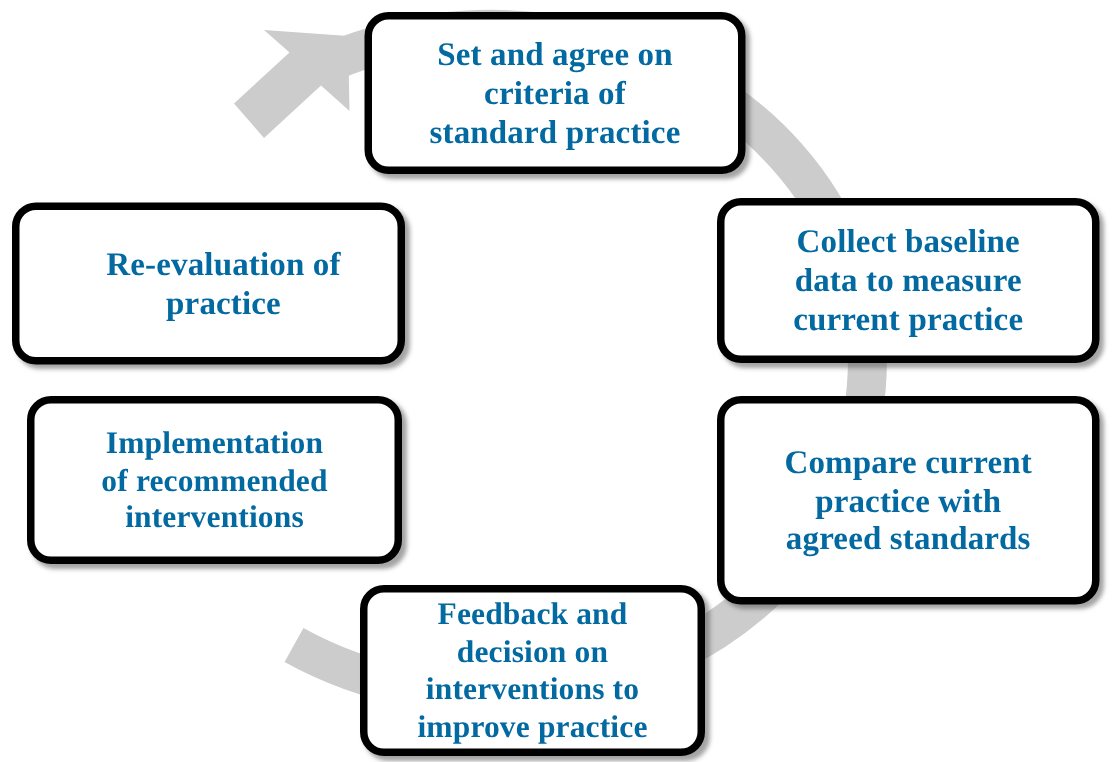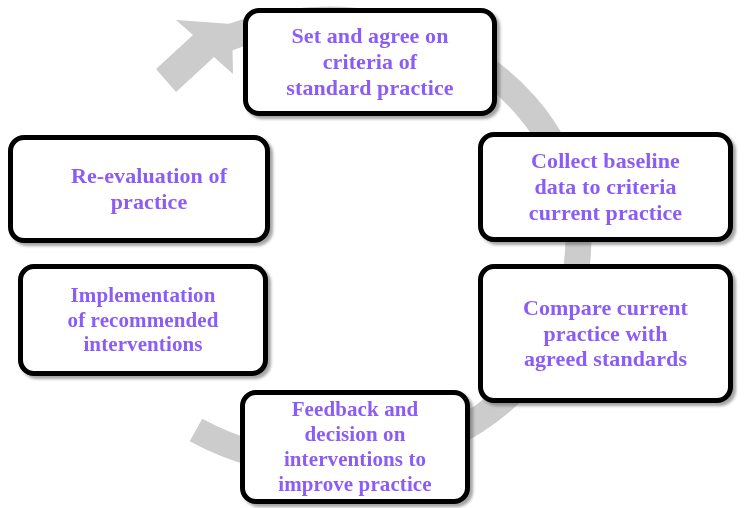--- a/index.html
+++ b/index.html
@@ -33,21 +33,21 @@
     justify-content: center;
     text-align: center;
     box-shadow: 3px 3px 3px rgba(90,90,90,0.55);
     z-index: 5;
   }
   .node .label {
     font-family: "Liberation Serif", "DejaVu Serif", serif;
     font-weight: 700;
     font-size: 22px;
     line-height: 1.18;
-    color: #8b5cf6;
+    color: #0369a1;
     letter-spacing: 0.1px;
     white-space: pre-line;
     padding: 0 6px;
   }
   
   #node-top        { left: 243px; top: 8px;   width: 254px; height: 108px; }
   #node-right-top  { left: 478px; top: 132px; width: 255px; height: 110px; }
   #node-right-bot  { left: 478px; top: 264px; width: 255px; height: 139px; }
   #node-bottom     { left: 240px; top: 390px; width: 230px; height: 114px; }
   #node-left-bot   { left: 18px;  top: 264px; width: 250px; height: 112px; }
@@ -76,21 +76,21 @@
   </svg>
 
   <div class="node" id="node-top">
     <span class="label">Set and agree on
 criteria of
 standard practice</span>
   </div>
 
   <div class="node" id="node-right-top">
     <span class="label">Collect baseline
-data to criteria
+data to measure
 current practice</span>
   </div>
 
   <div class="node" id="node-right-bot">
     <span class="label">Compare current
 practice with
 agreed standards</span>
   </div>
 
   <div class="node" id="node-bottom">

